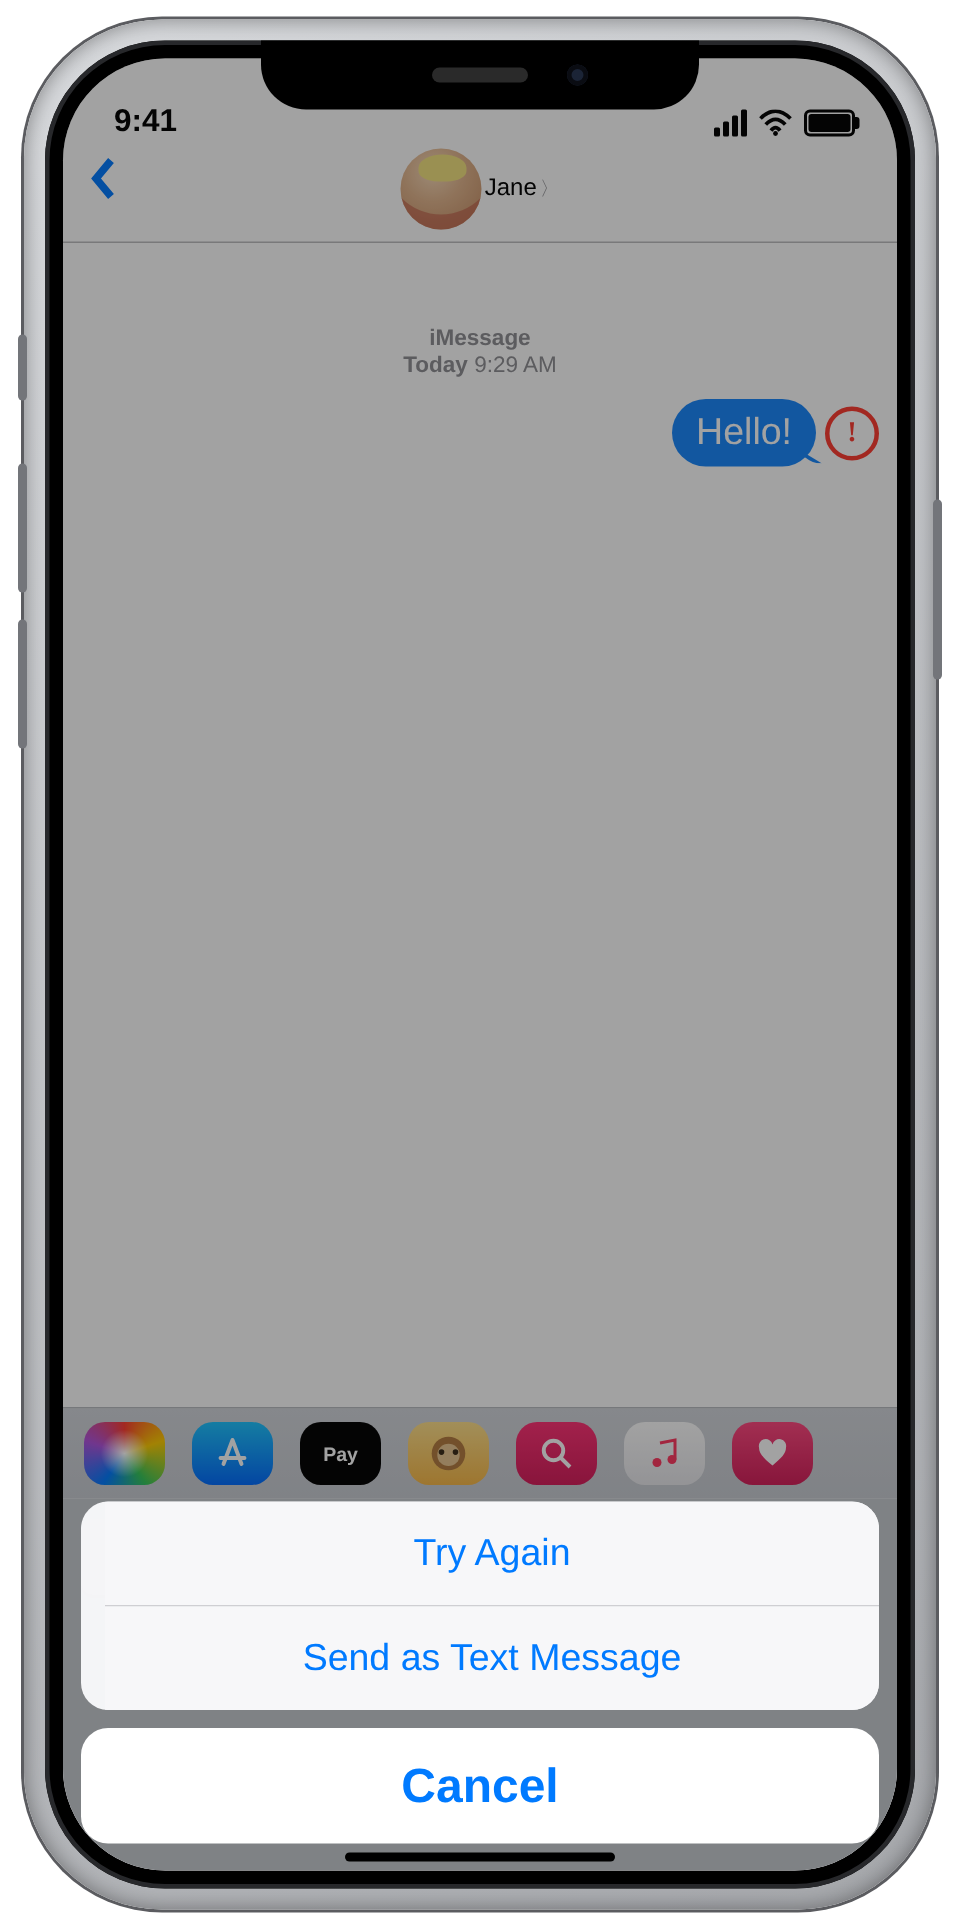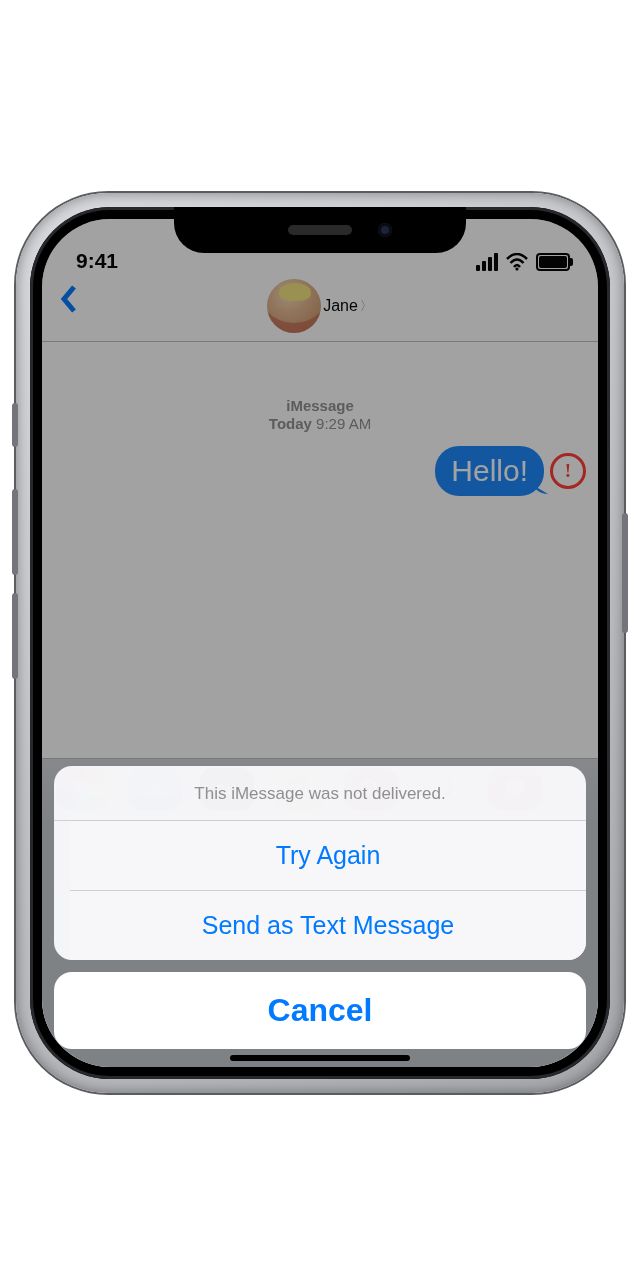--- a/index.html
+++ b/index.html
@@ -12,21 +12,21 @@
     overflow: hidden;
   }
 
   
   .phone-frame {
     position: absolute;
     left: 50%;
     top: 50%;
     transform: translate(-50%, -50%);
     width: 608px;
-    height: 900px;
+    height: 1260px;
     border-radius: 92px;
     background: linear-gradient(145deg,#d8dadd,#a6a8ac);
     box-shadow: 0 0 0 2px #5b5c60, inset 0 0 14px rgba(0,0,0,.4);
   }
   .phone-inner {
     position: absolute;
     left: 14px; right: 14px; top: 14px; bottom: 14px;
     background: #000;
     border-radius: 80px;
     box-shadow: inset 0 0 0 3px #27282b;
@@ -174,21 +174,21 @@
   .msg-row {
     display:flex;
     justify-content:flex-end;
     align-items:center;
     margin-top: 14px;
     gap:6px;
   }
   .bubble {
     background:#1887fc;
     color:#fff;
-    font-size: 30px;
+    font-size: 25px;
     padding: 8px 16px;
     border-radius: 24px;
     position: relative;
   }
   .bubble::after{
     content:"";
     position:absolute;
     right:-4px;
     bottom:2px;
     width:16px;height:16px;
@@ -505,21 +505,20 @@
             </span>
           </div>
         </div>
 
       </div>
 
       <div class="dim-overlay"></div>
 
       <div class="action-sheet">
         <div class="sheet-group">
-          <div class="sheet-header">This iMessage was not delivered.</div>
           <div class="sheet-option">Try Again</div>
           <div class="sheet-option">Send as Text Message</div>
         </div>
         <div class="sheet-cancel">Cancel</div>
       </div>
 
       <div class="home-indicator"></div>
 
     </div>
 

